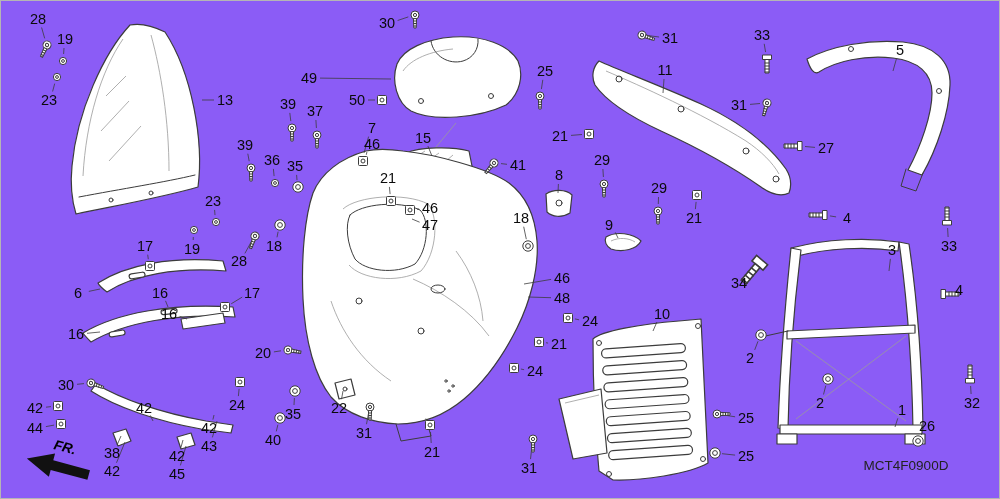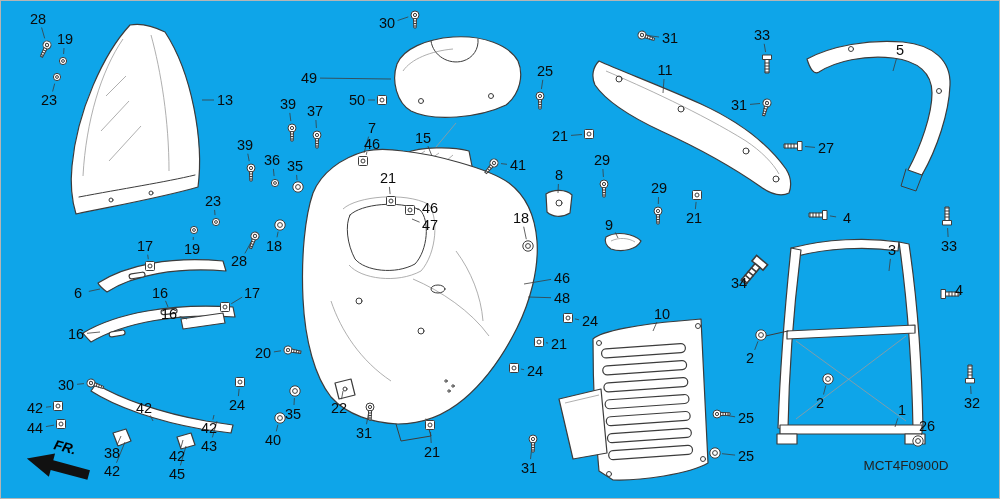--- a/index.html
+++ b/index.html
@@ -1,18 +1,18 @@
 <!DOCTYPE html>
 <html><head>
 <meta charset="utf-8">
 <style>
   html,body{margin:0;padding:0;background:#fff;}
   body{width:1000px;height:499px;font-family:"Liberation Sans",sans-serif;}
   .frame{position:relative;width:1000px;height:499px;box-sizing:border-box;
-         border:1px solid #b5b5b5;background:#0ea5e9;overflow:hidden;}
+         border:1px solid #b5b5b5;background:#8b5cf6;overflow:hidden;}
   svg{display:block;}
   .part{fill:#fff;stroke:#3c3c3c;stroke-width:1.2;stroke-linejoin:round;}
   .pline{fill:none;stroke:#3c3c3c;stroke-width:1;stroke-linecap:round;}
   .plight{fill:none;stroke:#9a9a9a;stroke-width:0.8;}
   .hw{fill:#fff;stroke:#3c3c3c;stroke-width:1;}
   #leader-layer line{stroke:#3c3c3c;stroke-width:0.8;}
   #callout-layer text{font-family:"Liberation Sans",sans-serif;font-size:14.5px;
         fill:#0a0a0a;text-anchor:middle;dominant-baseline:central;}
   #diagram-code{font-family:"Liberation Sans",sans-serif;font-size:13.5px;
         fill:#222;text-anchor:middle;}

